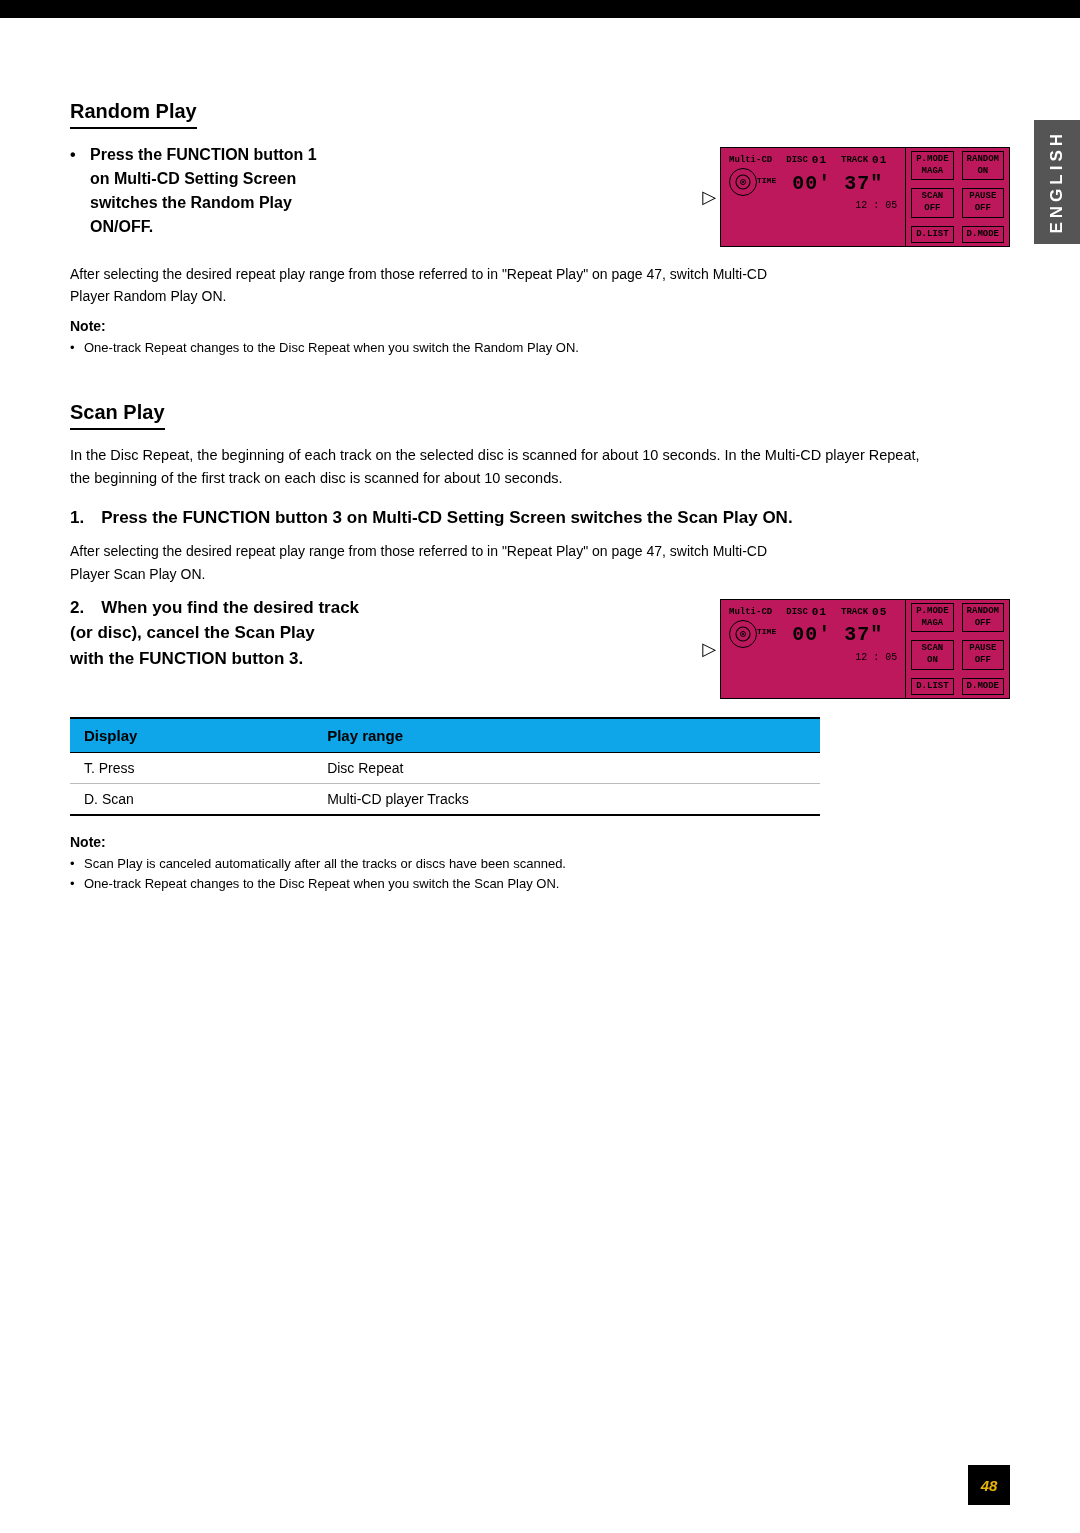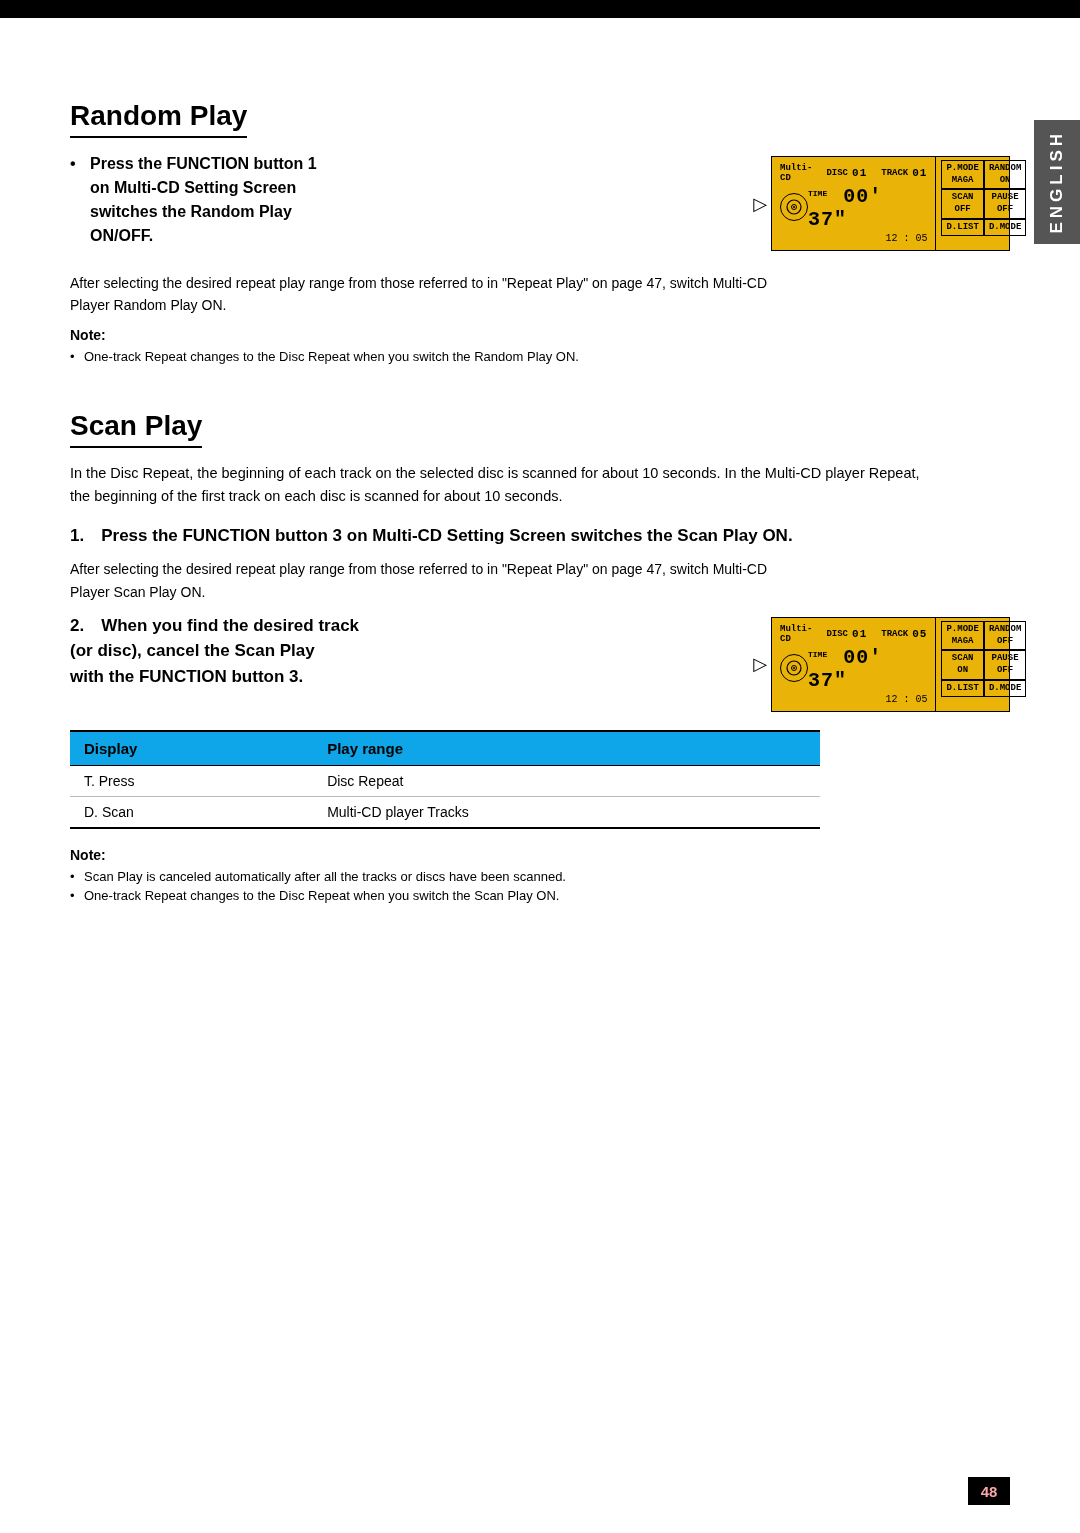--- a/index.html
+++ b/index.html
@@ -51,33 +51,34 @@
       letter-spacing: 4px;
       text-transform: uppercase;
     }
 
     
     .page-number {
       position: absolute;
       bottom: 28px;
       right: 70px;
       background: #000;
-      color: #fca5a5;
+      color: #eab308;
       width: 42px;
-      height: 28px;
+      height: 40px;
       display: flex;
       align-items: center;
       justify-content: center;
       font-size: 15px;
       font-weight: bold;
+      font-style: italic;
     }
 
     
     .section-title {
-      font-size: 28px;
+      font-size: 20px;
       font-weight: bold;
       border-bottom: 2px solid #000;
       padding-bottom: 4px;
       margin-bottom: 14px;
       margin-top: 36px;
       display: inline-block;
     }
 
     .section-title:first-of-type {
       margin-top: 30px;
@@ -120,22 +121,22 @@
     }
     .two-col-right {
       flex-shrink: 0;
       margin-top: 4px;
     }
 
     
     .cd-display {
       border: 1.5px solid #000;
       display: flex;
-      width: 239px;
-      background: #eab308;
+      width: 290px;
+      background: #be185d;
       font-family: 'Courier New', monospace;
     }
     .cd-display-left {
       padding: 6px 8px;
       border-right: 1.5px solid #000;
       flex: 1;
     }
     .cd-display-right {
       padding: 3px 5px;
       display: flex;
@@ -198,21 +199,21 @@
       border-radius: 50%;
       display: flex;
       align-items: center;
       justify-content: center;
       font-size: 8px;
     }
 
     .right-grid {
       display: grid;
       grid-template-columns: 1fr 1fr;
-      gap: 0;
+      gap: 8px;
       font-size: 9px;
       font-weight: bold;
     }
     .right-cell {
       border: 1px solid #000;
       padding: 2px 4px;
       text-align: center;
       line-height: 1.3;
       font-size: 9px;
       font-weight: bold;

